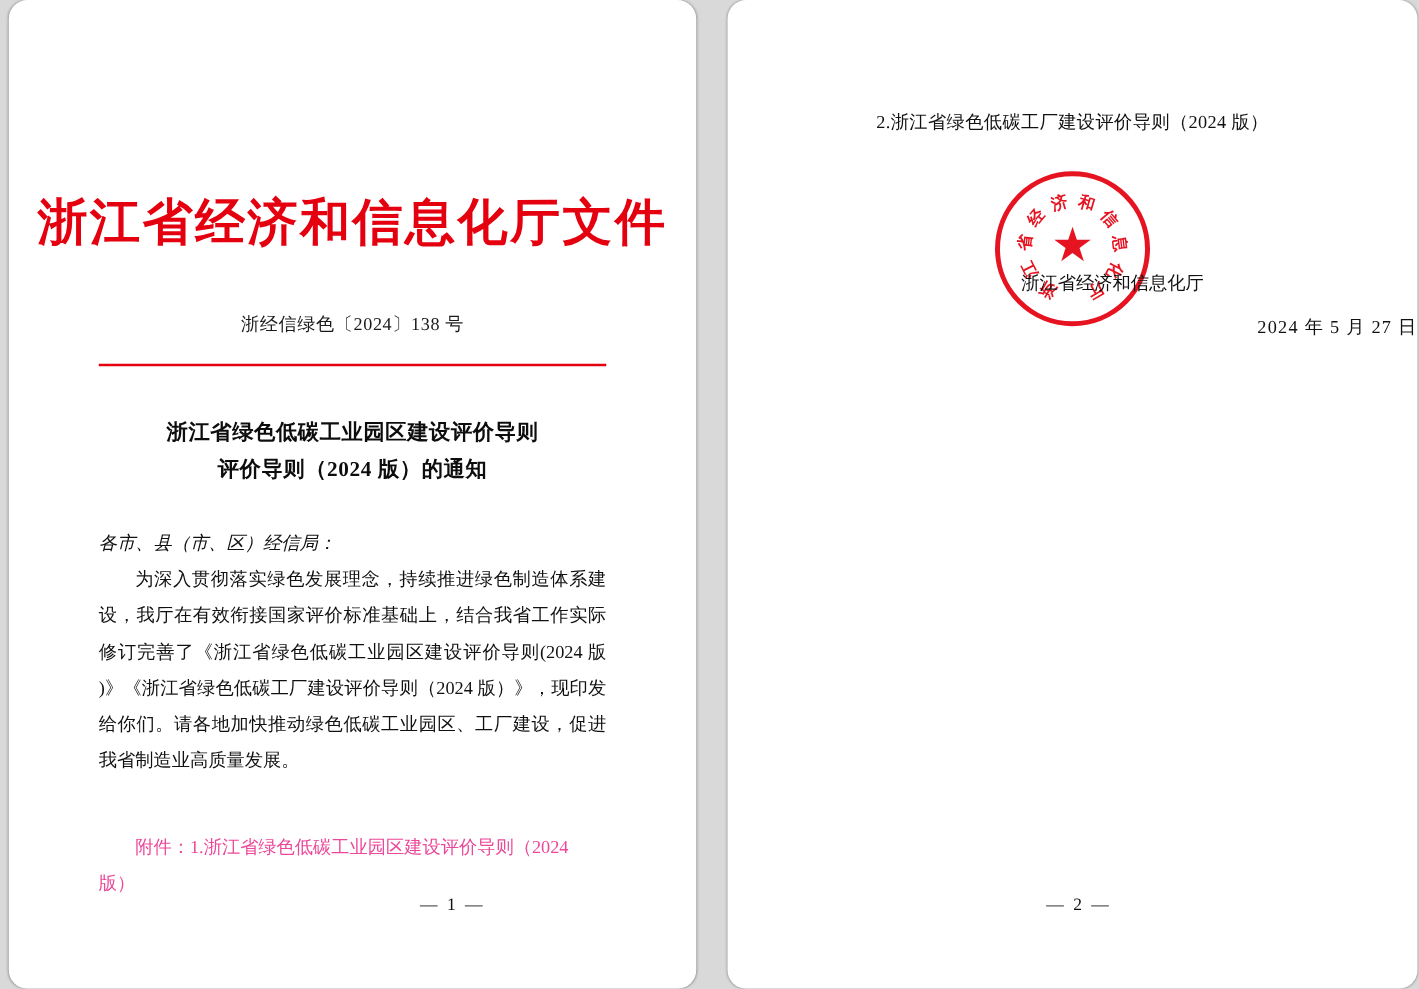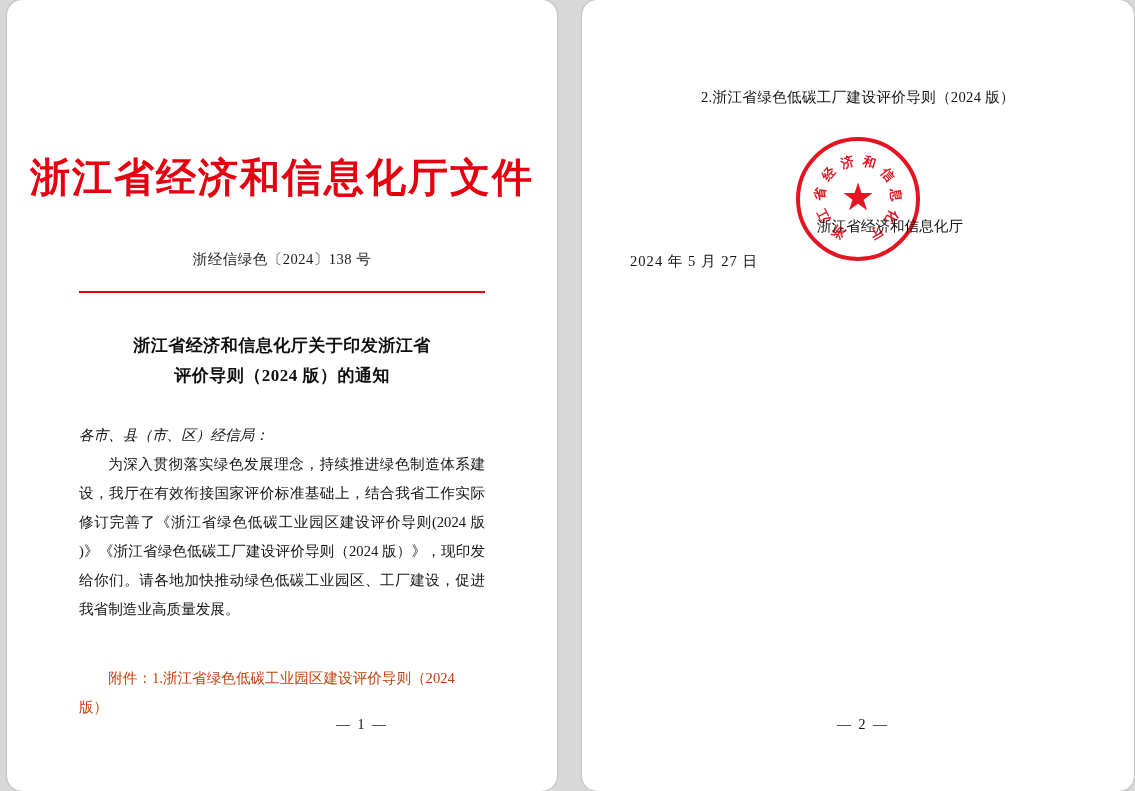--- a/index.html
+++ b/index.html
@@ -85,21 +85,21 @@
     font-style: italic;
   }
   .para {
     margin: 0;
     text-indent: 2em;
   }
   .attachment {
     margin: 40px 72px 0 72px;
     font-size: 14.6px;
     line-height: 29px;
-    color: #c2410c;
+    color: #ec4899;
     text-indent: 2em;
   }
   .page-number {
     position: absolute;
     bottom: 58px;
     left: 0;
     right: 0;
     text-align: center;
     font-size: 14px;
     color: #111;
@@ -127,24 +127,24 @@
     top: 80px;
     text-align: center;
     font-size: 14.6px;
     color: #111;
     padding-left: 64px;
   }
   .sign-date {
     position: absolute;
     left: 0; right: 0;
     top: 115px;
-    text-align: left;
-    font-size: 14.6px;
-    color: #111;
-    padding-left: 48px;
+    text-align: right;
+    font-size: 14.6px;
+    color: #111;
+    padding-left: 36px;
     letter-spacing: 1px;
   }
   .seal {
     position: absolute;
     left: 50%;
     top: 0px;
     transform: translateX(-50%);
     width: 124px;
     height: 124px;
     border: 4px solid #e4000f;
@@ -181,21 +181,21 @@
 <body>
 
 <div class="viewer">
 
   <div class="page page-left">
     <div class="doc-head">浙江省经济和信息化厅文件</div>
     <div class="doc-number">浙经信绿色〔2024〕138 号</div>
     <div class="red-rule"></div>
 
     <div class="doc-title">
-      <div>浙江省经济和信息化厅关于印发浙江省</div>
+      <div>浙江省绿色低碳工业园区建设评价导则</div>
       <div>评价导则（2024 版）的通知</div>
     </div>
 
     <div class="body-block">
       <p class="salutation">各市、县（市、区）经信局：</p>
       <p class="para">为深入贯彻落实绿色发展理念，持续推进绿色制造体系建设，我厅在有效衔接国家评价标准基础上，结合我省工作实际修订完善了《浙江省绿色低碳工业园区建设评价导则(2024 版 )》《浙江省绿色低碳工厂建设评价导则（2024 版）》，现印发给你们。请各地加快推动绿色低碳工业园区、工厂建设，促进我省制造业高质量发展。</p>
     </div>
 
     <div class="attachment">附件：1.浙江省绿色低碳工业园区建设评价导则（2024 版）</div>
 

